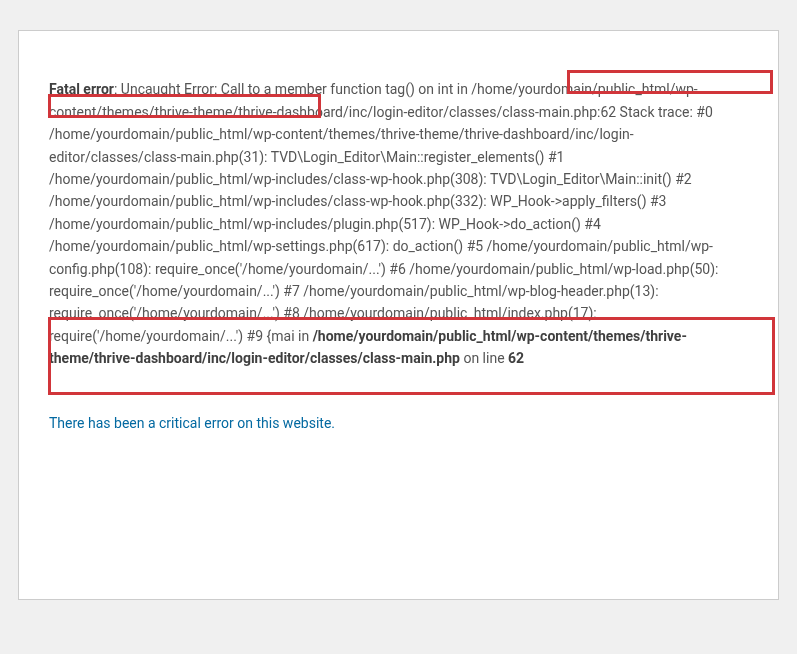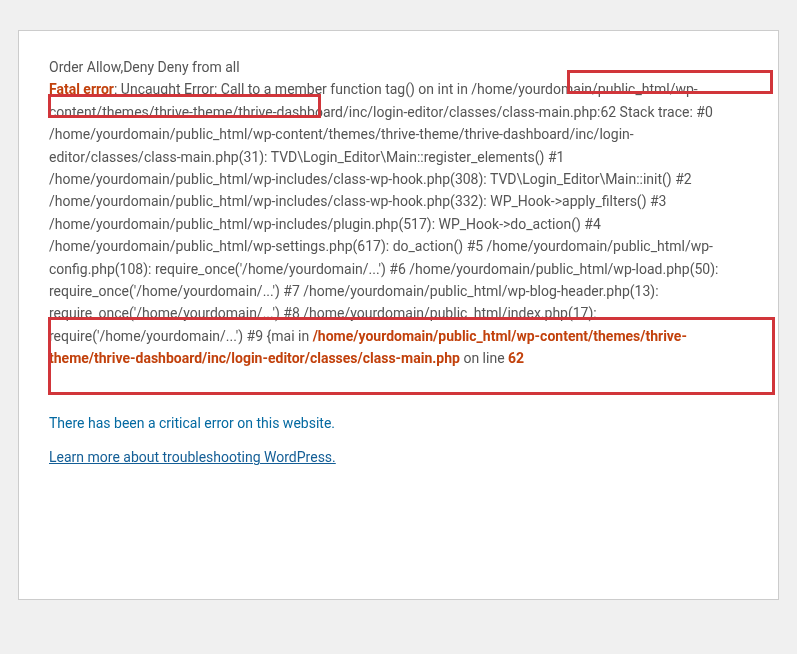--- a/index.html
+++ b/index.html
@@ -29,21 +29,21 @@
       position: relative;
     }
     .error-content {
       line-height: 1.6;
       color: #555;
       word-wrap: break-word;
       position: relative;
     }
     .bold {
       font-weight: 700;
-      color: #c2410c;
+      color: #404040;
     }
     .critical-msg {
       margin-top: 46px;
       color: #0369a1;
     }
     .troubleshoot-link {
       display: inline-block;
       margin-top: 18px;
       color: #135e96;
       text-decoration: underline;
@@ -72,25 +72,24 @@
       width: 727px;
       height: 78px;
     }
   </style>
 </head>
 <body>
 
 <div class="outer-wrap">
   <div class="error-box">
     <div class="error-content">
-      <span>Order Allow,Deny Deny from all</span><br>
+      <br>
       <span class="bold">Fatal error</span><span>: Uncaught Error: Call to a member function tag() on int in /home/yourdomain/public_html/wp-content/themes/thrive-theme/thrive-dashboard/inc/login-editor/classes/class-main.php:62 Stack trace: #0 /home/yourdomain/public_html/wp-content/themes/thrive-theme/thrive-dashboard/inc/login-editor/classes/class-main.php(31): TVD\Login_Editor\Main::register_elements() #1 /home/yourdomain/public_html/wp-includes/class-wp-hook.php(308): TVD\Login_Editor\Main::init() #2 /home/yourdomain/public_html/wp-includes/class-wp-hook.php(332): WP_Hook-&gt;apply_filters() #3 /home/yourdomain/public_html/wp-includes/plugin.php(517): WP_Hook-&gt;do_action() #4 /home/yourdomain/public_html/wp-settings.php(617): do_action() #5 /home/yourdomain/public_html/wp-config.php(108): require_once('/home/yourdomain/...') #6 /home/yourdomain/public_html/wp-load.php(50): require_once('/home/yourdomain/...') #7 /home/yourdomain/public_html/wp-blog-header.php(13): require_once('/home/yourdomain/...') #8 /home/yourdomain/public_html/index.php(17): require('/home/yourdomain/...') #9 {mai in </span><span class="bold">/home/yourdomain/public_html/wp-content/themes/thrive-theme/thrive-dashboard/inc/login-editor/classes/class-main.php</span><span> on line </span><span class="bold">62</span>
 
       <div class="highlight-box hl1"></div>
       <div class="highlight-box hl2"></div>
       <div class="highlight-box hl3"></div>
     </div>
 
     <div class="critical-msg">There has been a critical error on this website.</div>
 
-    <a class="troubleshoot-link">Learn more about troubleshooting WordPress.</a>
   </div>
 </div>
 
 </body></html>

